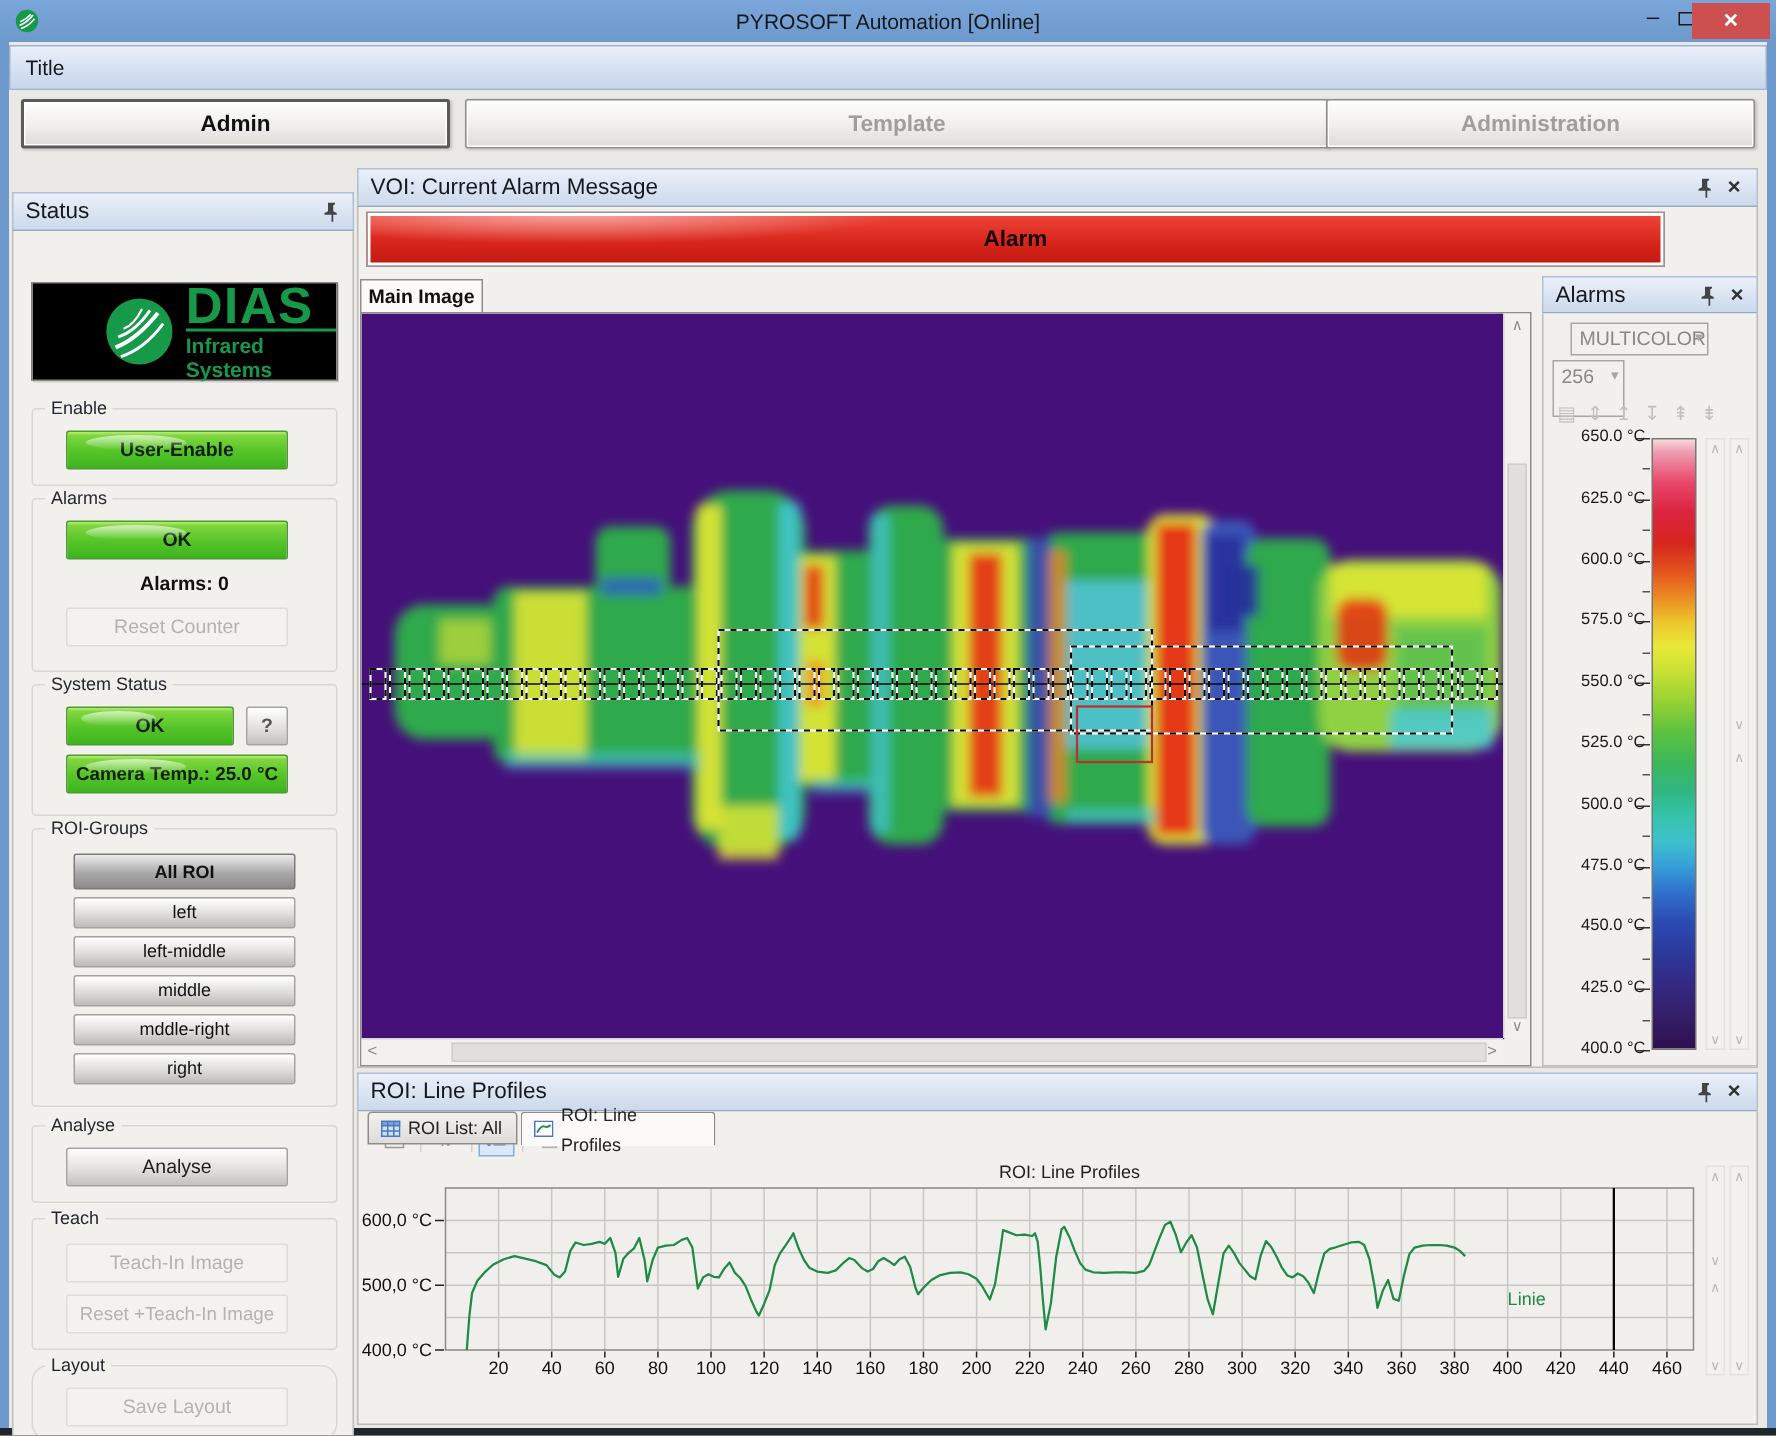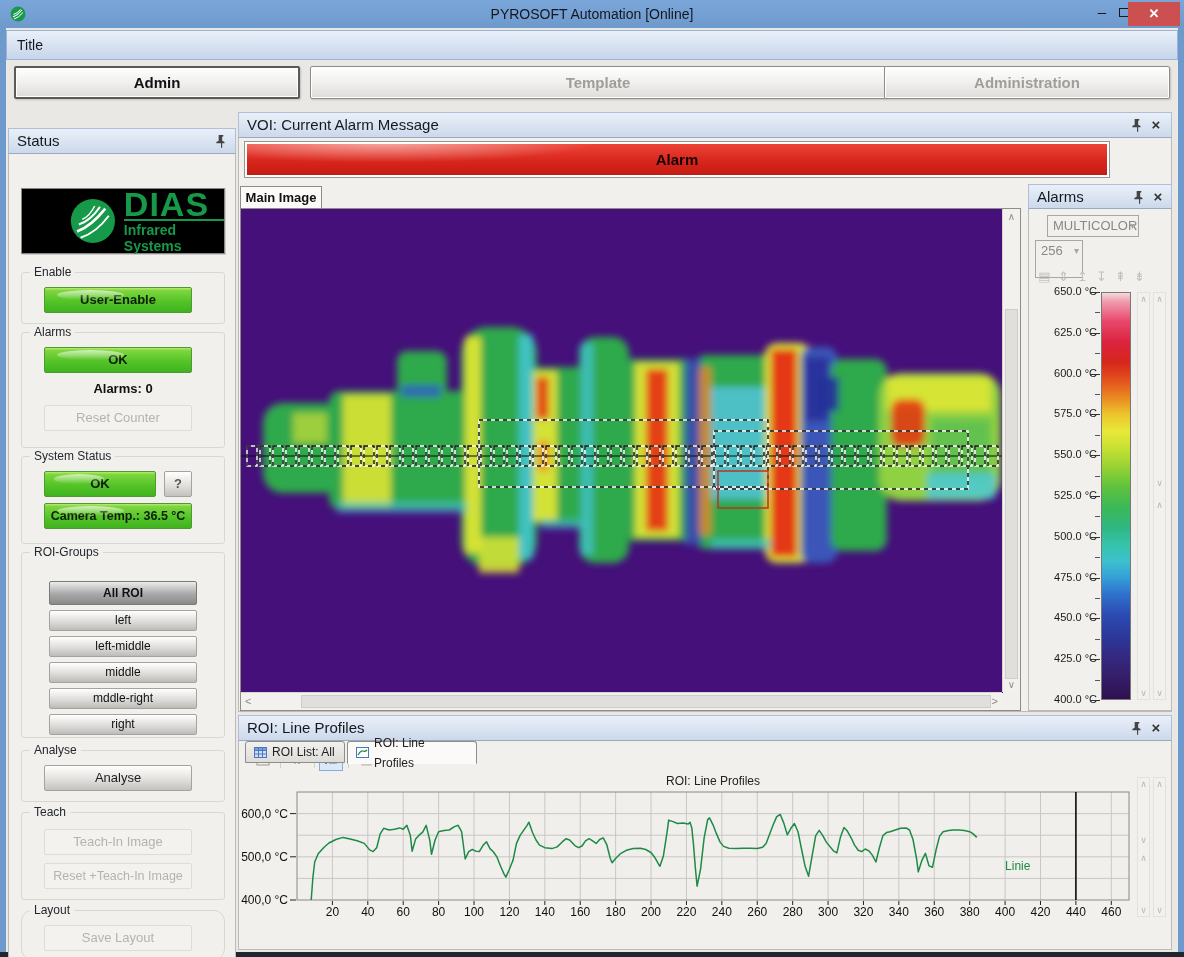--- a/index.html
+++ b/index.html
@@ -27,21 +27,21 @@
   .xglyph{position:absolute;top:3px;width:14px;height:18px;font-size:15px;color:#333;line-height:18px;text-align:center;font-weight:bold;}
   
   .grp{position:absolute;left:12px;width:204px;border:1px solid #d9d7d2;border-radius:3px;}
   .grp-label{position:absolute;top:-8px;left:8px;background:#f1f0ed;padding:0 4px;font-size:12px;color:#24282e;}
   .btn{position:absolute;left:34px;width:148px;height:26px;border-radius:2px;text-align:center;cursor:pointer;}
   .btn-green{background:linear-gradient(180deg,#b9ec6e 0%,#7fd63f 10%,#54c428 55%,#3fb31f 100%);border:1px solid #4d9a33;font-weight:bold;font-size:13px;color:#0c1d08;line-height:24px;}
   .gloss::after{content:"";position:absolute;left:8%;top:2px;width:46%;height:42%;background:linear-gradient(180deg,rgba(255,255,255,.65),rgba(255,255,255,0));border-radius:50%;}
   .btn-white{background:linear-gradient(180deg,#ffffff,#e2e1de 55%,#c3c2bf);border:1px solid #a5a3a0;font-size:13px;color:#1d1d1d;line-height:24px;}
   .btn-disabled{background:#f3f2ef;border:1px solid #dedcd8;color:#b6b3ae;font-size:13px;line-height:24px;cursor:default;}
   .roi-btn{position:relative;margin:5px auto 0;width:148px;height:21px;background:linear-gradient(180deg,#ffffff,#dedddb 55%,#bcbbb8);border:1px solid #a5a3a0;border-radius:2px;font-size:12px;color:#111;text-align:center;line-height:19px;cursor:pointer;}
-  .roi-all{height:24px;line-height:22px;font-weight:bold;background:linear-gradient(180deg,#ececec,#a8a8a8 55%,#8a8a8a);border:1px solid #7c7a78;margin-top:20px;}
+  .roi-all{height:24px;line-height:22px;font-weight:bold;background:linear-gradient(180deg,#ececec,#a8a8a8 55%,#8a8a8a);border:1px solid #7c7a78;margin-top:8px;}
   #logo-box{left:12px;top:34px;width:204px;height:66px;background:#000000;border:1px solid #8a8886;box-shadow:1px 1px 0 #cfcdca;display:flex;align-items:center;justify-content:center;gap:8px;padding-left:48px;}
   .dias-word{color:#169a4a;font-size:34px;font-weight:bold;letter-spacing:1px;line-height:30px;}
   .dias-tag{color:#169a4a;font-size:14px;font-weight:bold;border-top:2px solid #169a4a;padding-top:1px;}
   
   #alarm{left:244px;top:141px;width:866px;height:37px;background:radial-gradient(ellipse 55% 130% at 16% 0%,rgba(255,255,255,.55),rgba(255,255,255,0) 45%),linear-gradient(180deg,#ef4639,#d6241a 60%,#bf1a11);border:1px solid #979593;box-shadow:inset 0 0 0 2px #fff;text-align:center;font-weight:bold;font-size:15px;color:#160504;line-height:35px;}
   
   #mi-tab{left:240px;top:186px;width:82px;height:23px;background:#fbfaf8;border:1px solid #8f8d89;border-bottom:none;font-weight:bold;font-size:13px;text-align:center;line-height:21px;color:#111;}
   #mi-frame{left:240px;top:208px;width:781px;height:503px;border:1px solid #8f8d89;background:#f1f0ed;}
   #thermal{left:0;top:0;}
   .sbar{background:#f2f1ee;}
@@ -122,21 +122,21 @@
         <span class="grp-label">Alarms</span>
         <div class="btn btn-green gloss" style="left:22px;top:14px;">OK</div>
         <div class="abs" style="left:0;top:48px;width:100%;text-align:center;font-weight:bold;font-size:13px;color:#111;">Alarms: 0</div>
         <div class="btn btn-disabled" style="left:22px;top:72px;">Reset Counter</div>
       </div>
 
       <div class="grp" style="top:302px;height:88px;">
         <span class="grp-label">System Status</span>
         <div class="btn btn-green gloss" style="left:22px;top:14px;width:112px;">OK</div>
         <div class="btn btn-white" style="left:142px;top:14px;width:28px;color:#555;font-weight:bold;">?</div>
-        <div class="btn btn-green gloss" style="left:22px;top:46px;font-size:12.5px;">Camera Temp.: 36.5 °C</div>
+        <div class="btn btn-green gloss" style="left:22px;top:46px;font-size:12.5px;">Camera Temp.: 25.0 °C</div>
       </div>
 
       <div class="grp" style="top:398px;height:186px;">
         <span class="grp-label">ROI-Groups</span>
         <div id="roi-buttons" style="padding-top:8px;">
             <div class="roi-btn roi-all">All ROI</div>
             <div class="roi-btn">left</div>
             <div class="roi-btn">left-middle</div>
             <div class="roi-btn">middle</div>
             <div class="roi-btn">mddle-right</div>

